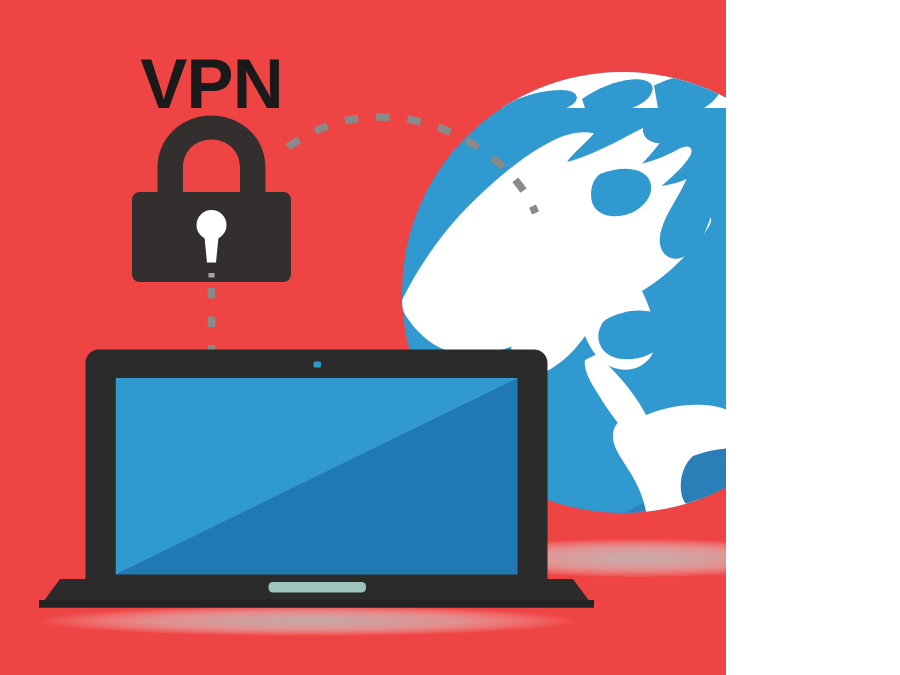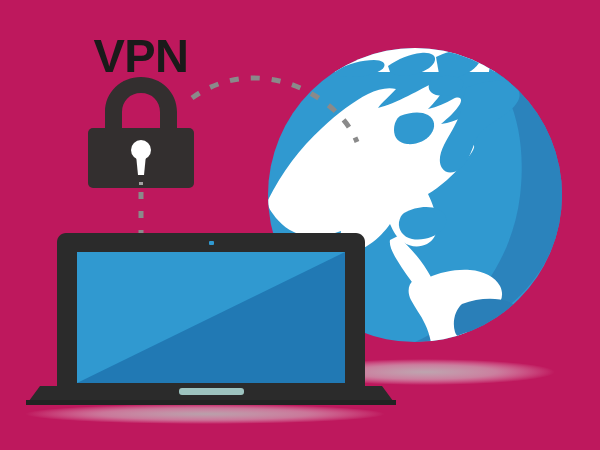--- a/index.html
+++ b/index.html
@@ -6,23 +6,23 @@
   html, body {
     margin: 0;
     padding: 0;
     background: #ffffff;
   }
   body {
     font-family: "Liberation Sans", sans-serif;
   }
   #stage {
     position: relative;
-    width: 600px;
+    width: 484px;
     height: 450px;
-    background: #be185d;
+    background: #ef4444;
     overflow: hidden;
   }
   #scene-svg {
     position: absolute;
     left: 0;
     top: 0;
     width: 600px;
     height: 450px;
     display: block;
   }

